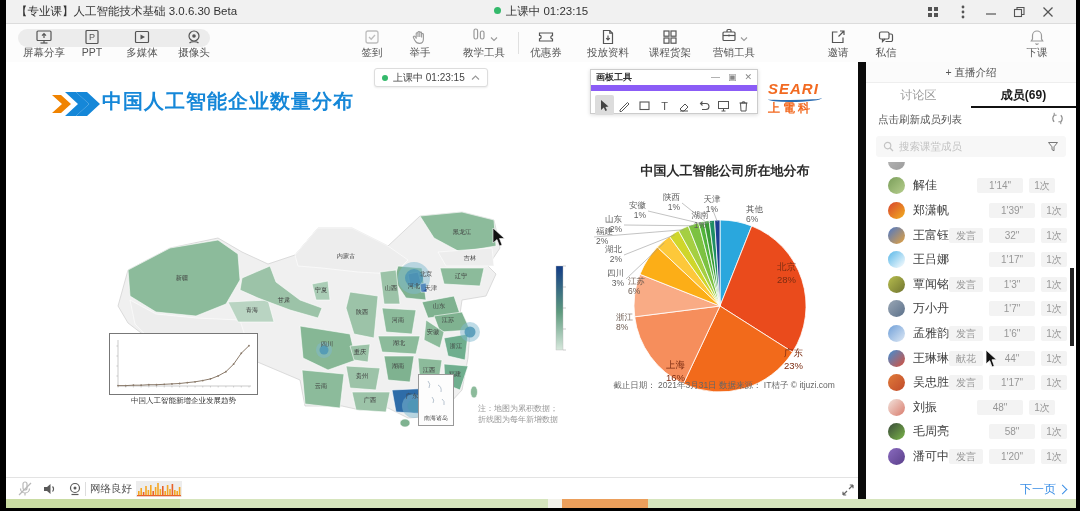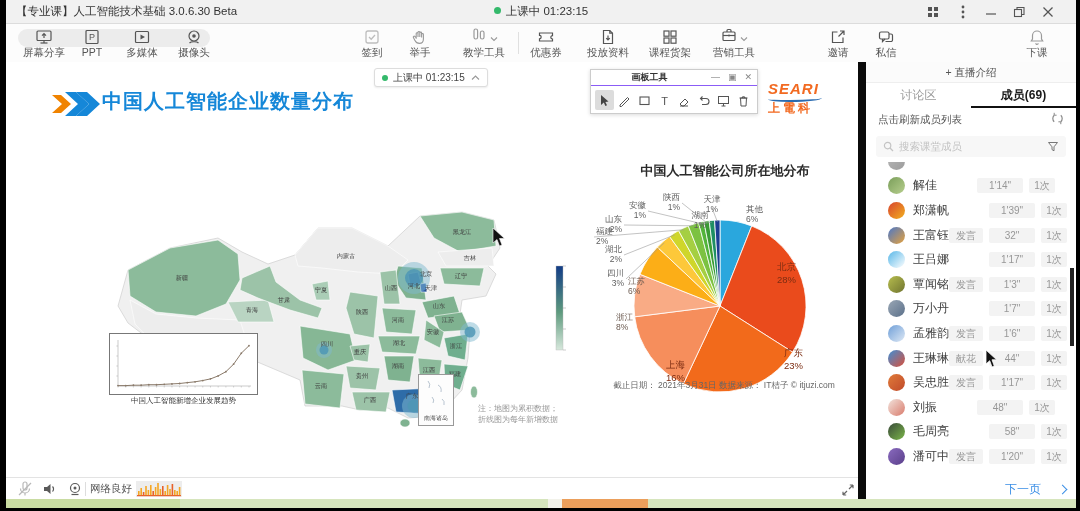--- a/index.html
+++ b/index.html
@@ -18,21 +18,21 @@
   .tool-btn{top:3px;width:64px;text-align:center;cursor:default;}
   .tool-btn .ic{height:19px;display:flex;align-items:center;justify-content:center;}
   .tool-btn .lb{font-size:10.5px;color:#555;line-height:13px;white-space:nowrap;}
   .vdiv{top:8px;width:1px;height:22px;background:#e0e0e0;}
   .caret{display:inline-block;margin-left:2px;}
   
   .stage{left:0;top:62px;width:852px;height:415px;background:#fff;overflow:hidden;}
   .timer-pill{left:368px;top:6px;height:17px;background:#fff;border:1px solid #ddd;border-radius:3px;
     display:flex;align-items:center;padding:0 7px;font-size:10px;color:#444;box-shadow:0 1px 2px rgba(0,0,0,.08);}
   .board-panel{left:584px;top:7px;width:166px;height:43px;background:#fff;border:1px solid #ccc;box-shadow:0 1px 4px rgba(0,0,0,.15);}
-  .bp-head{display:flex;align-items:center;height:15px;padding:0 5px;border-bottom:1px solid #8b5cf6;text-align:center;}
+  .bp-head{display:flex;align-items:center;height:15px;padding:0 5px;border-bottom:6px solid #8b5cf6;}
   .bp-title{font-size:9px;color:#333;font-weight:bold;flex:1;}
   .bp-ctl{color:#888;font-size:9px;margin-left:8px;line-height:9px;}
   .bp-tools{display:flex;align-items:center;justify-content:space-between;padding:2px 4px;height:24px;}
   .bp-tool{width:19px;height:20px;display:flex;align-items:center;justify-content:center;border-radius:2px;}
   .bp-tool.active{background:#dcdcdc;}
   .chev{left:46px;top:28px;}
   .slide-title{left:96px;top:26px;font-size:20px;font-weight:bold;color:#1587d8;letter-spacing:1px;}
   .logo{left:762px;top:20px;width:86px;text-align:left;line-height:13px;}
   .logo .l1{color:#f26a21;font-weight:bold;font-style:italic;font-size:15px;letter-spacing:1px;}
   .logo .swoosh{width:54px;height:5px;border-bottom:2px solid #2b6cb0;border-radius:0 0 60% 40%;}
@@ -64,21 +64,21 @@
   .mrow{height:24.6px;display:flex;align-items:center;padding:0 22px;box-sizing:border-box;}
   .avatar{width:17px;height:17px;border-radius:50%;flex:none;}
   .mname{font-size:12px;color:#404040;margin-left:8px;white-space:nowrap;}
   .pills{margin-left:auto;display:flex;gap:6px;align-items:center;}
   .slot{display:block;}
   .slot.tag{width:34px;} .slot.dur{width:46px;} .slot.cnt{width:26px;}
   .pill{display:block;background:#f3f3f3;color:#979797;border-radius:2px;font-size:10px;
     text-align:center;padding:2px 0;line-height:11px;}
   .partial{opacity:.75;filter:blur(.6px);margin-top:-13px;}
   .blankpill{background:#ececec;height:13px;border-radius:2px;}
-  .next-page{right:10px;top:419px;font-size:12px;color:#3a8ee6;display:flex;align-items:center;gap:18px;}
+  .next-page{right:10px;top:419px;font-size:12px;color:#3a8ee6;display:flex;align-items:center;gap:3px;}
   .np-arrow{width:6px;height:6px;border-right:1.5px solid #3a8ee6;border-top:1.5px solid #3a8ee6;transform:rotate(45deg);}
   .scroll-thumb{left:1064px;top:268px;width:4px;height:78px;background:#222;}
   
   .bottombar{left:0;top:477px;width:852px;height:22px;background:#fff;border-top:1px solid #e3e3e3;}
   .bb-ic{top:2px;width:22px;height:18px;display:flex;align-items:center;justify-content:center;}
   .net-label{left:84px;top:4px;font-size:10.5px;color:#555;}
   .wave{left:130px;top:3px;width:46px;height:16px;background:#ededed;}
   .greenstrip{left:0;top:499px;width:1070px;height:9px;background:#d6e5bd;}
   .gs{top:0;height:9px;}
   .cursor{pointer-events:none;}

